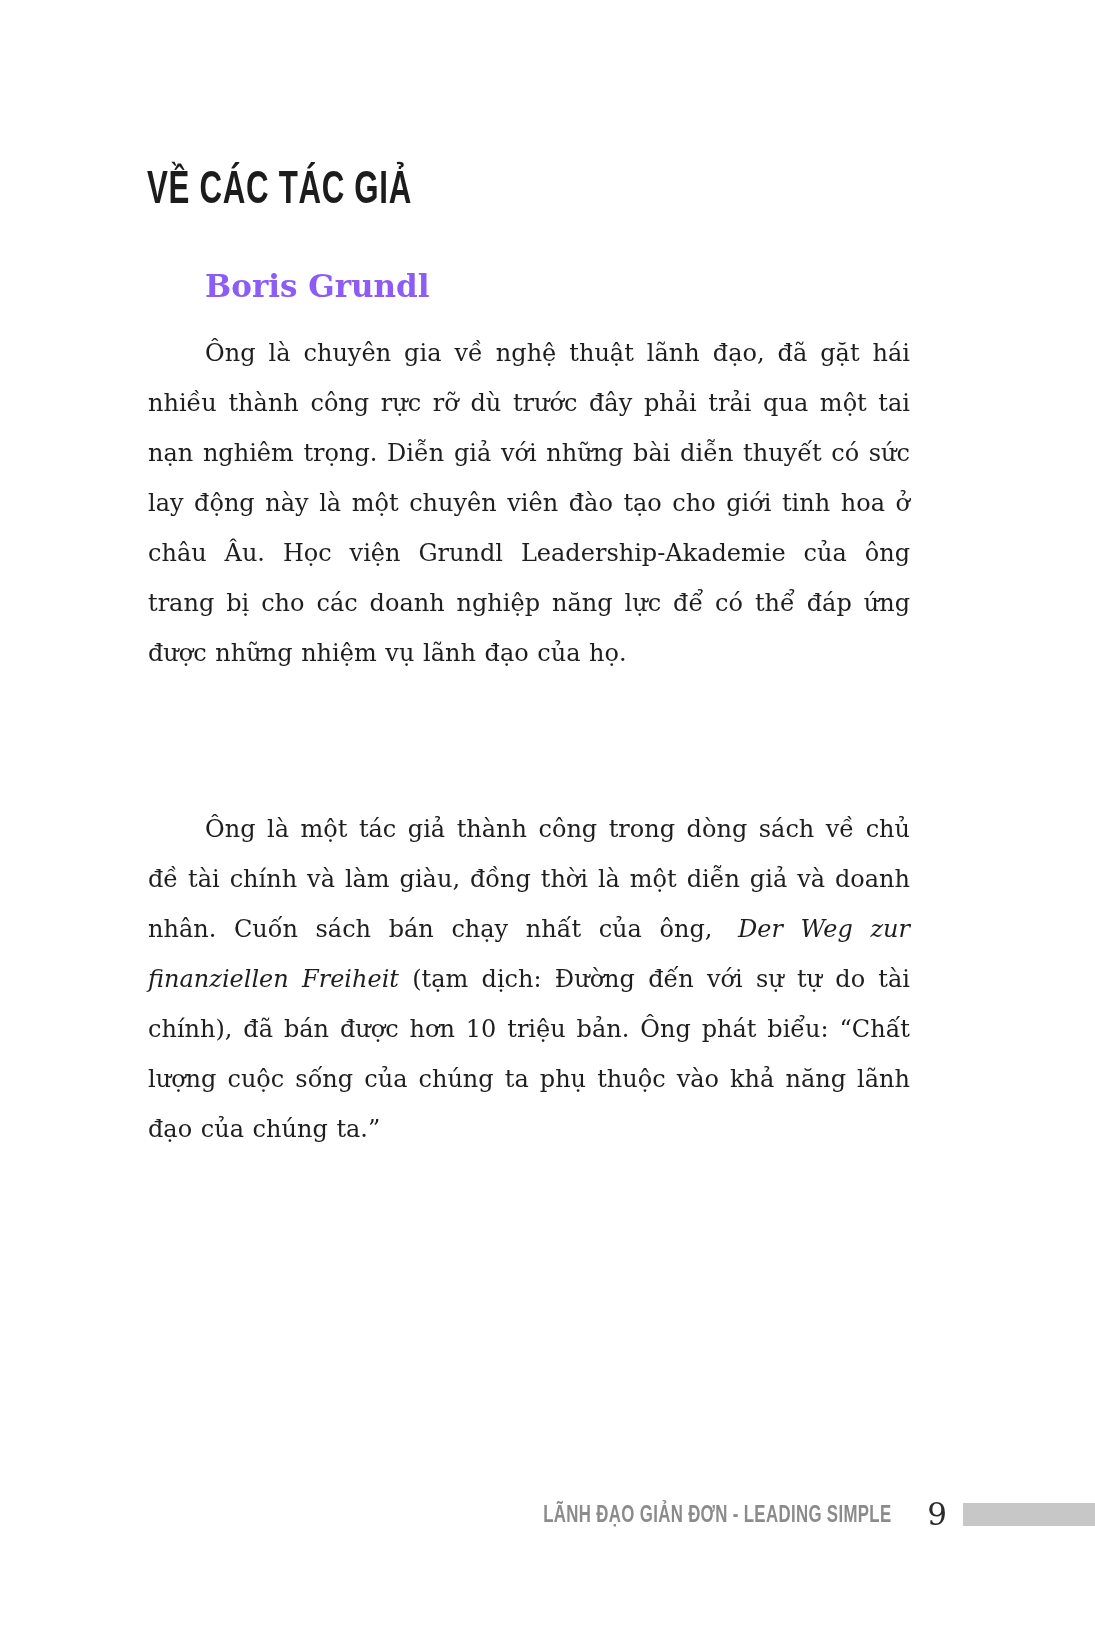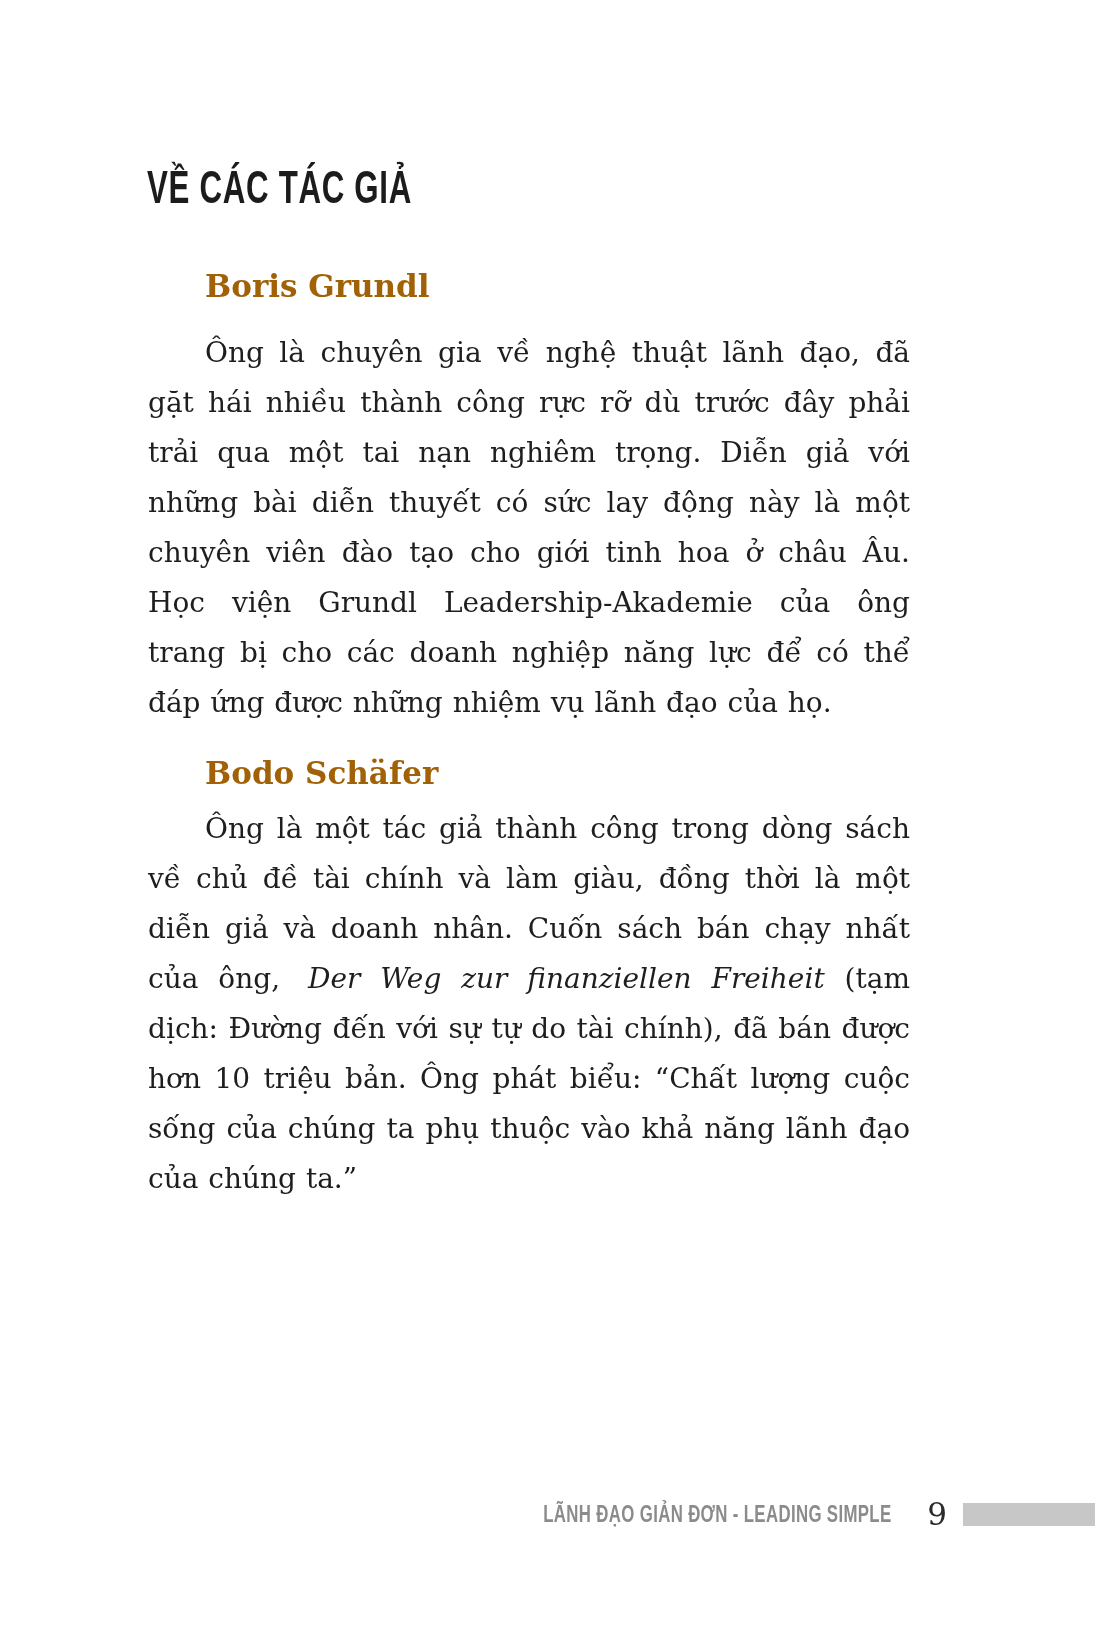--- a/index.html
+++ b/index.html
@@ -37,33 +37,33 @@
 
   
   .author-name {
     position: absolute;
     left: 205px;
     margin: 0;
     font-family: "DejaVu Serif", serif;
     font-weight: 700;
     font-size: 31px;
     line-height: 40px;
-    color: #a16207;
+    color: #8b5cf6;
     white-space: nowrap;
   }
   .author-name.first  { top: 266px; }
   .author-name.second { top: 753px; }
 
   
   .bio {
     position: absolute;
     left: 148px;
     width: 762px;
     margin: 0;
-    font-size: 28px;
+    font-size: 24px;
     line-height: 50px;
     text-align: justify;
     text-indent: 57px;
     color: #1e1e1e;
     hyphens: none;
     word-spacing: 1px;
   }
   .bio.first  { top: 328px; }
   .bio.second { top: 804px; }
   .italic-title { font-style: italic; margin-left: 8px; }
@@ -106,21 +106,20 @@
 <body>
 
 <div class="page">
 
   <h1 class="chapter-title">VỀ CÁC TÁC GIẢ</h1>
 
   <h2 class="author-name first">Boris Grundl</h2>
 
   <p class="bio first">Ông là chuyên gia về nghệ thuật lãnh đạo, đã gặt hái nhiều thành công rực rỡ dù trước đây phải trải qua một tai nạn nghiêm trọng. Diễn giả với những bài diễn thuyết có sức lay động này là một chuyên viên đào tạo cho giới tinh hoa ở châu Âu. Học viện Grundl Leadership-Akademie của ông trang bị cho các doanh nghiệp năng lực để có thể đáp ứng được những nhiệm vụ lãnh đạo của họ.</p>
 
-  <h2 class="author-name second">Bodo Schäfer</h2>
 
   <p class="bio second"><span>Ông là một tác giả thành công trong dòng sách về chủ đề tài chính và làm giàu, đồng thời là một diễn giả và doanh nhân. Cuốn sách bán chạy nhất của ông, </span><span class="italic-title">Der Weg zur finanziellen Freiheit</span><span> (tạm dịch: Đường đến với sự tự do tài chính), đã bán được hơn 10 triệu bản. Ông phát biểu: “Chất lượng cuộc sống của chúng ta phụ thuộc vào khả năng lãnh đạo của chúng ta.”</span></p>
 
   <div class="footer">
     <span class="footer-book-title">LÃNH ĐẠO GIẢN ĐƠN - LEADING SIMPLE</span>
     <span class="footer-page-number">9</span>
     <div class="footer-bar"></div>
   </div>
 
 </div>

